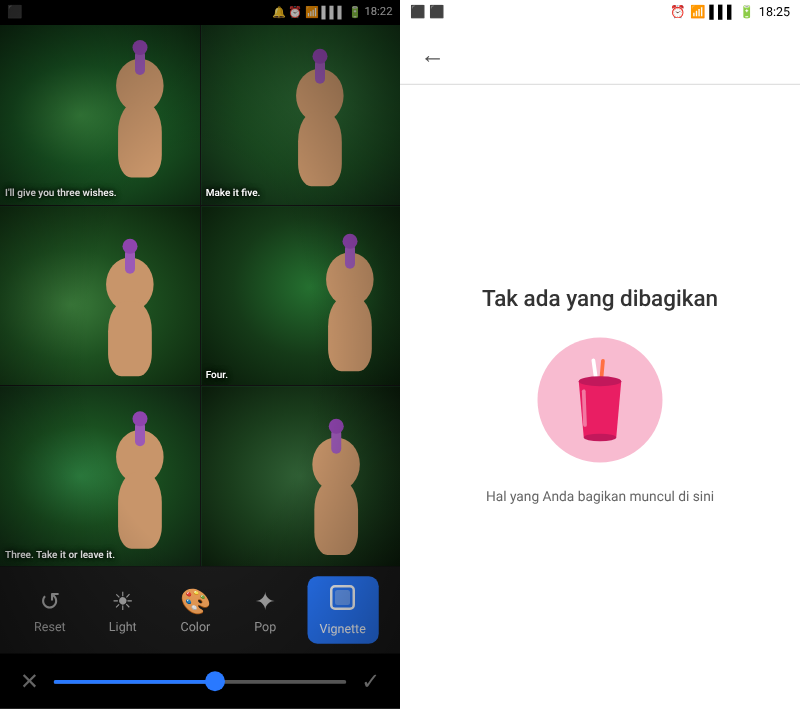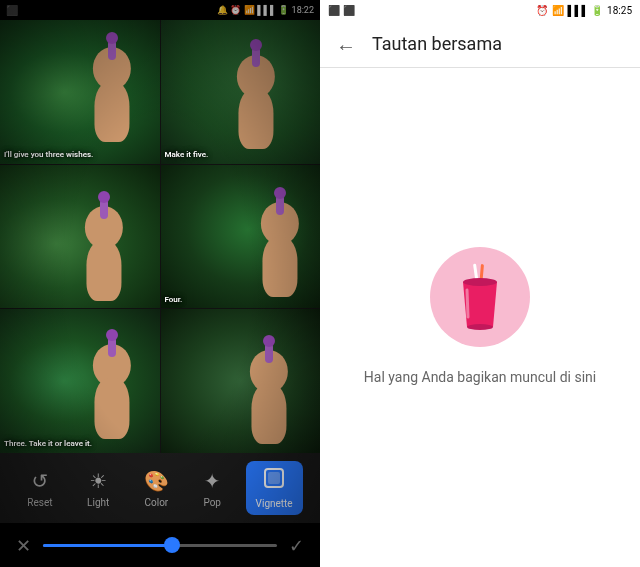--- a/index.html
+++ b/index.html
@@ -286,21 +286,21 @@
       justify-content: center;
       position: relative;
     }
 
     .cup-svg {
       width: 50px;
       height: 70px;
     }
 
     .empty-subtitle {
-      font-size: 14px;
+      font-size: 11px;
       color: #666;
       text-align: center;
       line-height: 1.5;
     }
   </style>
 </head>
 <body>
 
 <div class="left-panel">
 
@@ -433,25 +433,25 @@
       <span>⏰</span>
       <span>📶</span>
       <span>▌▌▌</span>
       <span>🔋</span>
       <span>18:25</span>
     </div>
   </div>
 
   <div class="top-bar">
     <span class="back-arrow">←</span>
-    <span class="top-bar-title">Tautan bersama</span>
   </div>
 
   <div class="empty-state">
 
+    <span class="empty-title">Tak ada yang dibagikan</span>
 
     <div class="cup-illustration">
       <svg class="cup-svg" viewBox="0 0 50 70" xmlns="http://www.w3.org/2000/svg">
 
         <rect x="18" y="2" width="3" height="22" rx="1.5" fill="#fff" transform="rotate(-8 18 2)"></rect>
         <rect x="26" y="2" width="3" height="22" rx="1.5" fill="#ff7043" transform="rotate(5 26 2)"></rect>
 
         <path d="M8 20 L12 65 L38 65 L42 20 Z" fill="#e91e63" rx="2"></path>
 
         <ellipse cx="25" cy="20" rx="17" ry="4" fill="#c2185b"></ellipse>

